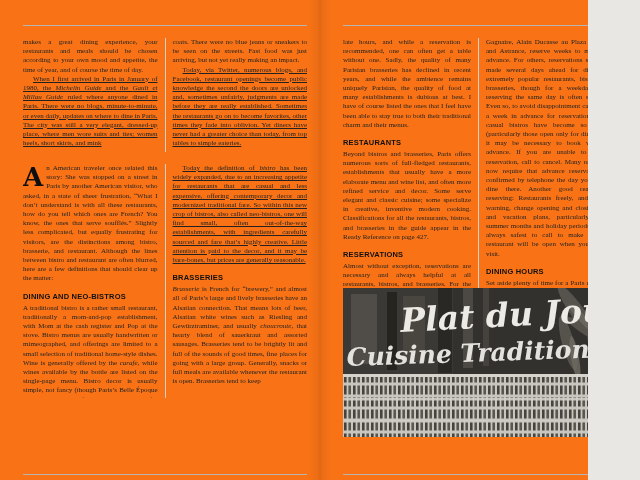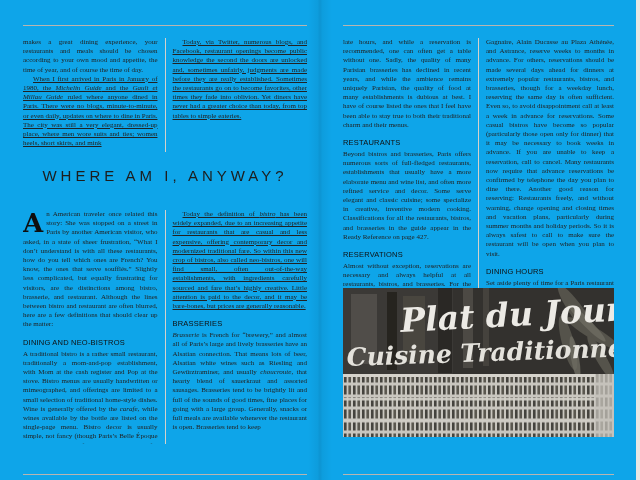--- a/index.html
+++ b/index.html
@@ -1,35 +1,35 @@
 <!DOCTYPE html>
 <html><head>
 <meta charset="utf-8">
 <style>
   * { margin:0; padding:0; box-sizing:border-box; }
   html,body { width:640px; height:480px; }
   body { font-family:"Liberation Serif", serif; background:#e9e7e3; }
-  .spread { position:relative; width:636px; height:480px; background:#0ea5e9; overflow:hidden; }
+  .spread { position:relative; width:588px; height:480px; background:#f97316; overflow:hidden; }
   .page { position:absolute; top:0; height:480px; }
   .page-left  { left:0;    width:320px; }
   .page-right { left:320px; width:320px; }
   .inner { position:relative; height:100%; }
   .page-left  .inner { margin:0 13px 0 23px; }
   .page-right .inner { margin:0 26px 0 23px; }
   .headrule { border-top:1px solid #b8b5b0; margin-top:25px; }
   .cols { display:flex; margin-top:12px; }
   .col { flex:1 1 0; overflow:hidden; min-width:0; }
   .col + .col { border-left:1px solid #d4d1cb; padding-left:7px; margin-left:7px; }
   .intro-cols { height:114px; }
   .main-cols  { height:234px; }
   .right-cols { height:250px; }
   .para { font-size:7px; line-height:9.2px; text-align:justify; color:#222; }
   .para.indent { text-indent:10px;text-decoration:underline; }
   .it { font-style:italic; }
-  .subhead { font-family:"Liberation Sans", sans-serif; font-weight:normal; font-size:7.5px;
+  .subhead { font-family:"Liberation Sans", sans-serif; font-weight:bold; font-size:7.5px;
              letter-spacing:0.2px; color:#101010; margin:8px 0 3px; }
   .chapter-heading { height:46px; display:flex; align-items:center; justify-content:center;
              font-family:"Liberation Sans", sans-serif; font-size:15px; letter-spacing:4px;
              color:#1d1d1d; white-space:nowrap; }
   .dropcap { float:left; font-family:"DejaVu Serif", serif; font-weight:bold; font-size:26px;
              line-height:22px; margin:2px 3px 0 0; color:#0e0e0e; }
   .photo { display:block; width:100%; height:149px; }
   .footer { position:absolute; left:0; right:0; top:449px; border-top:1px solid #b8b5b0;
             padding-top:4px; font-family:"Liberation Sans", sans-serif; }
   .runhead { text-align:center; font-size:5.5px; letter-spacing:1.8px; color:#3a3a3a; }
@@ -47,24 +47,24 @@
 
   <div class="page page-left">
     <div class="inner">
       <div class="headrule"></div>
       <div class="cols intro-cols">
         <div class="col">
             <p class="para"><span>makes a great dining experience, your restaurants and meals should be chosen according to your own mood and appetite, the time of year, and of course the time of day.</span></p>
             <p class="para indent"><span>When I first arrived in Paris in January of 1980, the </span><span class="it">Michelin Guide</span><span> and the </span><span class="it">Gault et Millau Guide</span><span> ruled where anyone dined in Paris. There were no blogs, minute-to-minute, or even daily, updates on where to dine in Paris. The city was still a very elegant, dressed-up place, where men wore suits and ties; women heels, short skirts, and mink</span></p>
           </div>
         <div class="col">
+            <p class="para"><span>coats. There were no blue jeans or sneakers to be seen on the streets. Fast food was just arriving, but not yet really making an impact.</span></p>
             <p class="para indent"><span>Today, via Twitter, numerous blogs, and Facebook, restaurant openings become public knowledge the second the doors are unlocked and, sometimes unfairly, judgments are made before they are really established. Sometimes the restaurants go on to become favorites, other times they fade into oblivion. Yet diners have never had a greater choice than today, from top tables to simple eateries.</span></p>
           </div>
       </div>
-      <div class="chapter-heading">WHERE AM I, ANYWAY?</div>
       <div class="cols main-cols">
         <div class="col">
             <p class="para"><span class="dropcap">A</span><span>n American traveler once related this story: She was stopped on a street in Paris by another American visitor, who asked, in a state of sheer frustration, “What I don’t understand is with all these restaurants, how do you tell which ones are French? You know, the ones that serve soufflés.” Slightly less complicated, but equally frustrating for visitors, are the distinctions among bistro, brasserie, and restaurant. Although the lines between bistro and restaurant are often blurred, here are a few definitions that should clear up the matter:</span></p>
             <h3 class="subhead">DINING AND NEO-BISTROS</h3>
             <p class="para"><span>A traditional bistro is a rather small restaurant, traditionally a mom-and-pop establishment, with Mom at the cash register and Pop at the stove. Bistro menus are usually handwritten or mimeographed, and offerings are limited to a small selection of traditional home-style dishes. Wine is generally offered by the </span><span class="it">carafe</span><span>, while wines available by the bottle are listed on the single-page menu. Bistro decor is usually simple, not fancy (though Paris’s Belle Époque bistros have some of the city’s most beautiful interiors), often with a long zinc bar, tiled floors,</span></p>
           </div>
         <div class="col">
             <p class="para indent"><span>Today the definition of </span><span class="it">bistro</span><span> has been widely expanded, due to an increasing appetite for restaurants that are casual and less expensive, offering contemporary decor and modernized traditional fare. So within this new crop of bistros, also called neo-bistros, one will find small, often out-of-the-way establishments, with ingredients carefully sourced and fare that’s highly creative. Little attention is paid to the decor, and it may be bare-bones, but prices are generally reasonable.</span></p>
             <h3 class="subhead">BRASSERIES</h3>
             <p class="para"><span class="it">Brasserie</span><span> is French for “brewery,” and almost all of Paris’s large and lively brasseries have an Alsatian connection. That means lots of beer, Alsatian white wines such as Riesling and Gewürztraminer, and usually </span><span class="it">choucroute</span><span>, that hearty blend of sauerkraut and assorted sausages. Brasseries tend to be brightly lit and full of the sounds of good times, fine places for going with a large group. Generally, snacks or full meals are available whenever the restaurant is open. Brasseries tend to keep</span></p>

